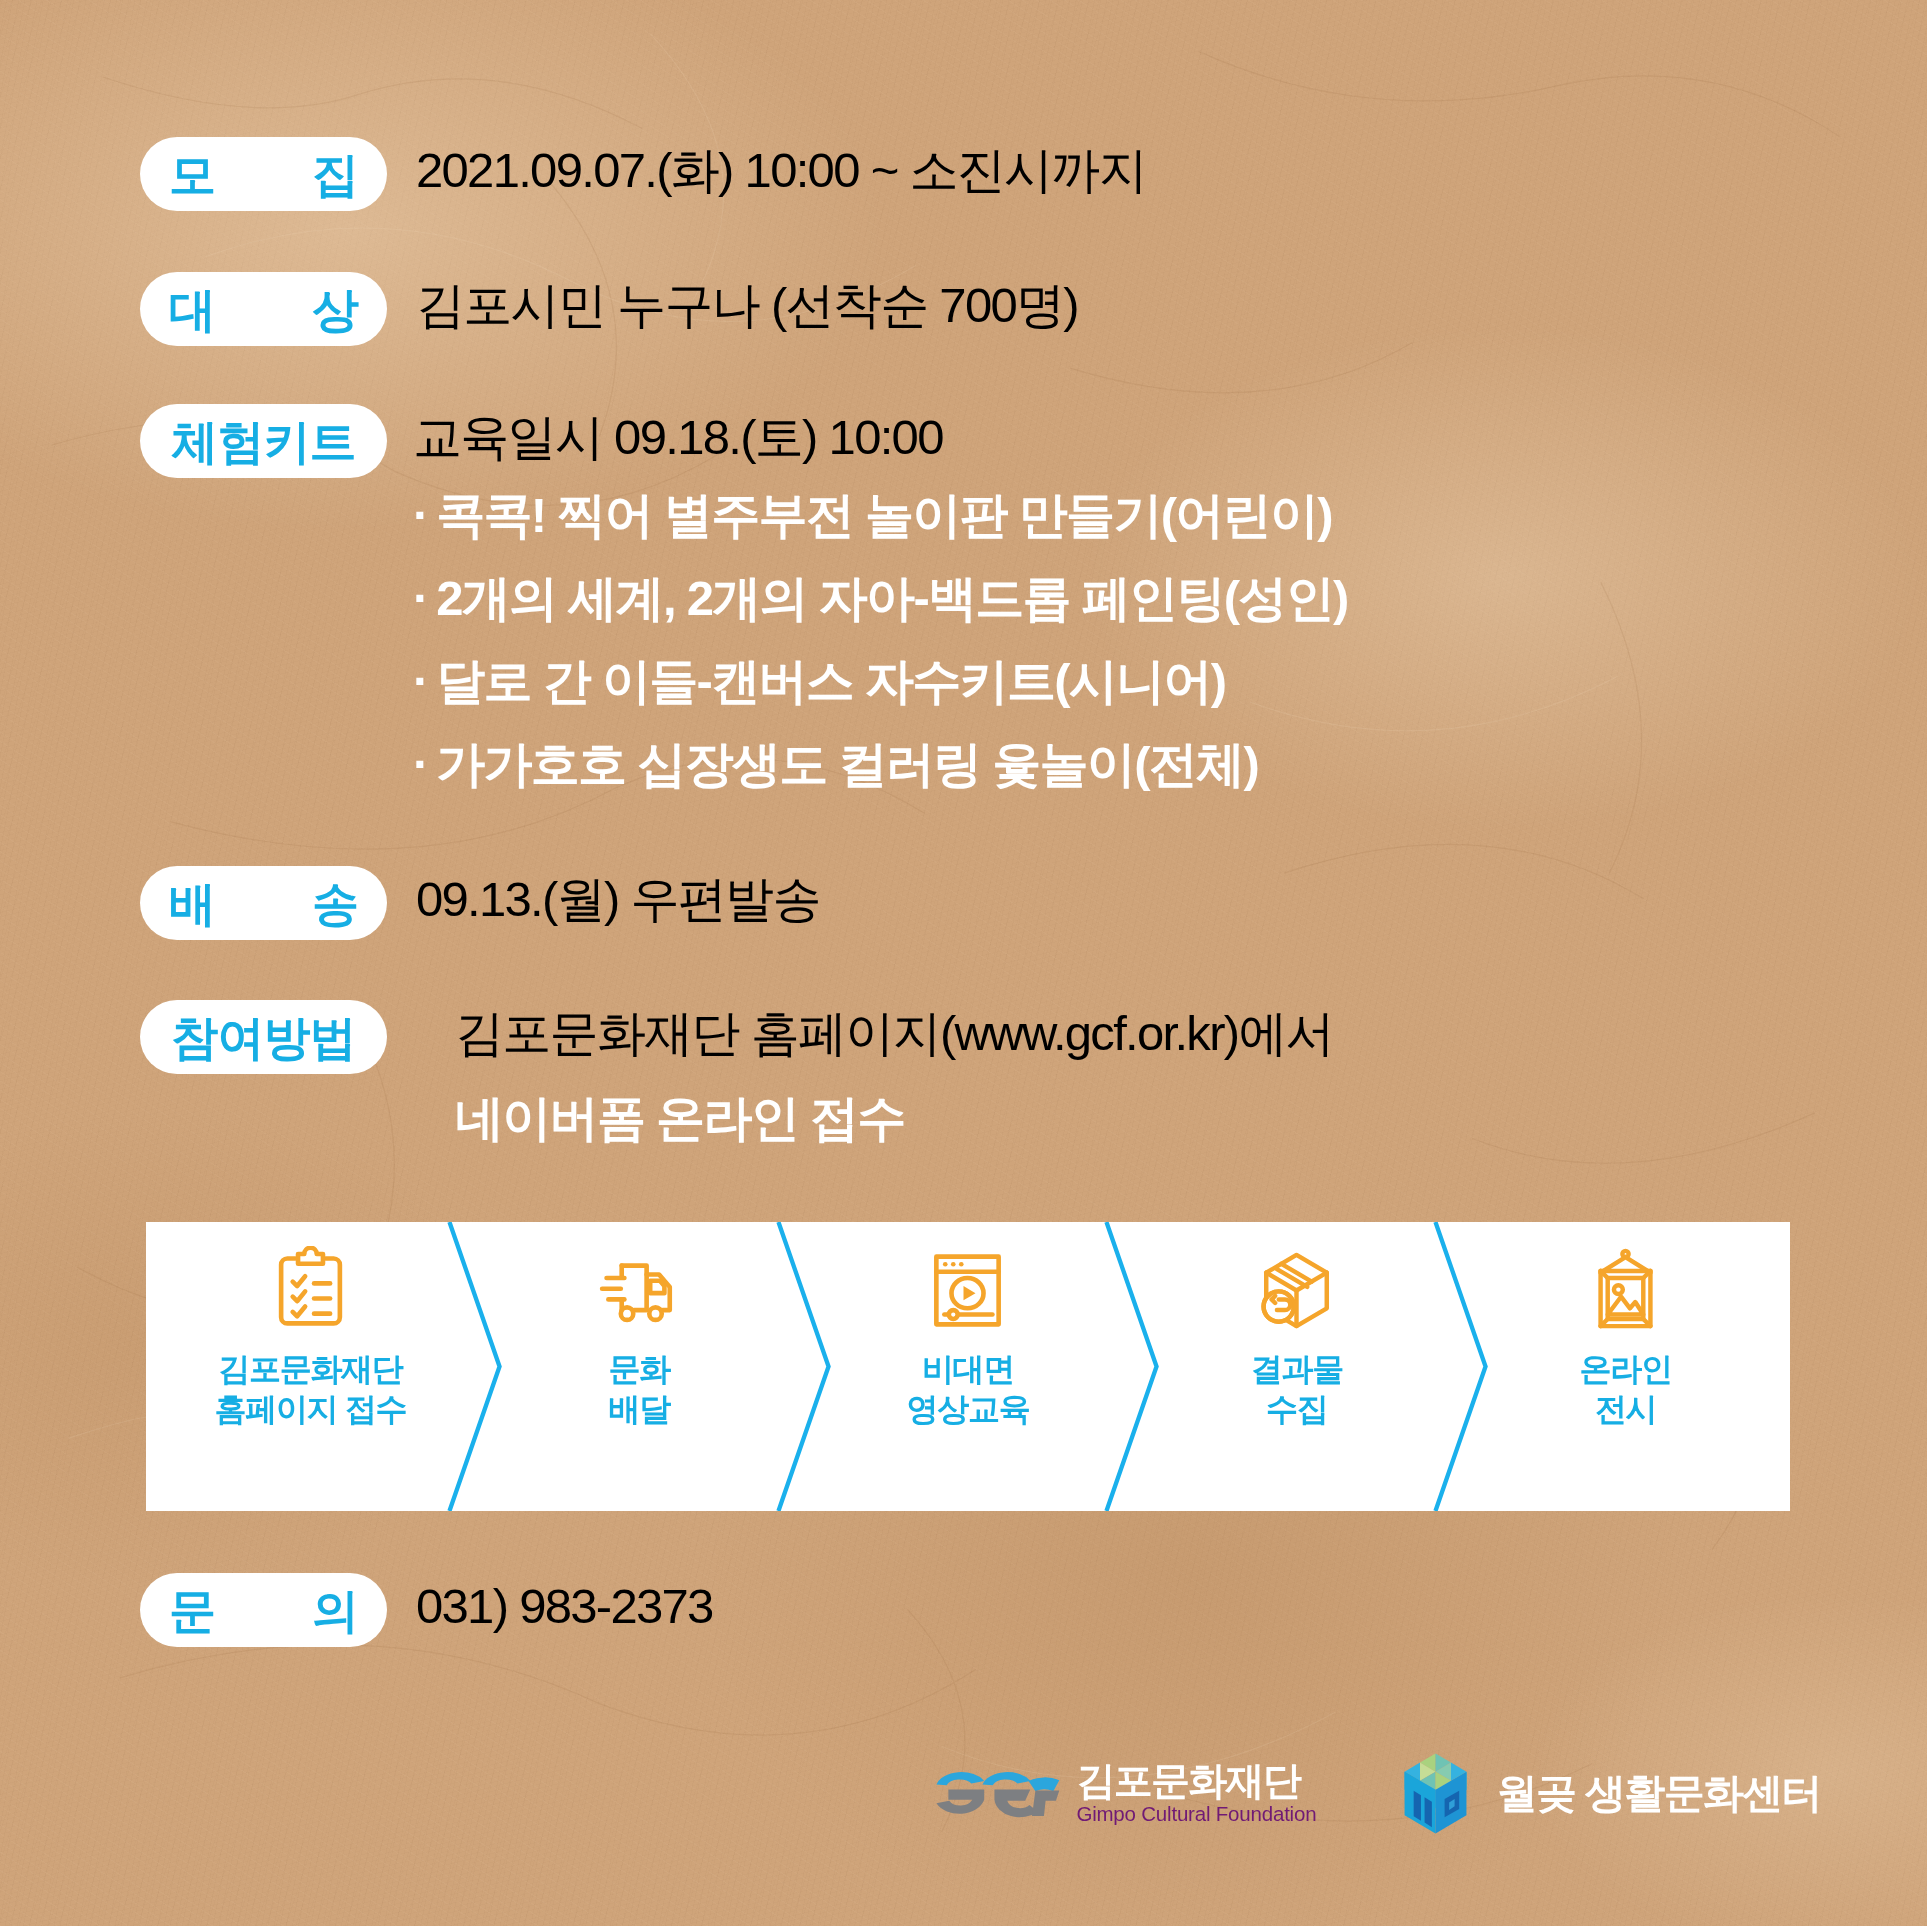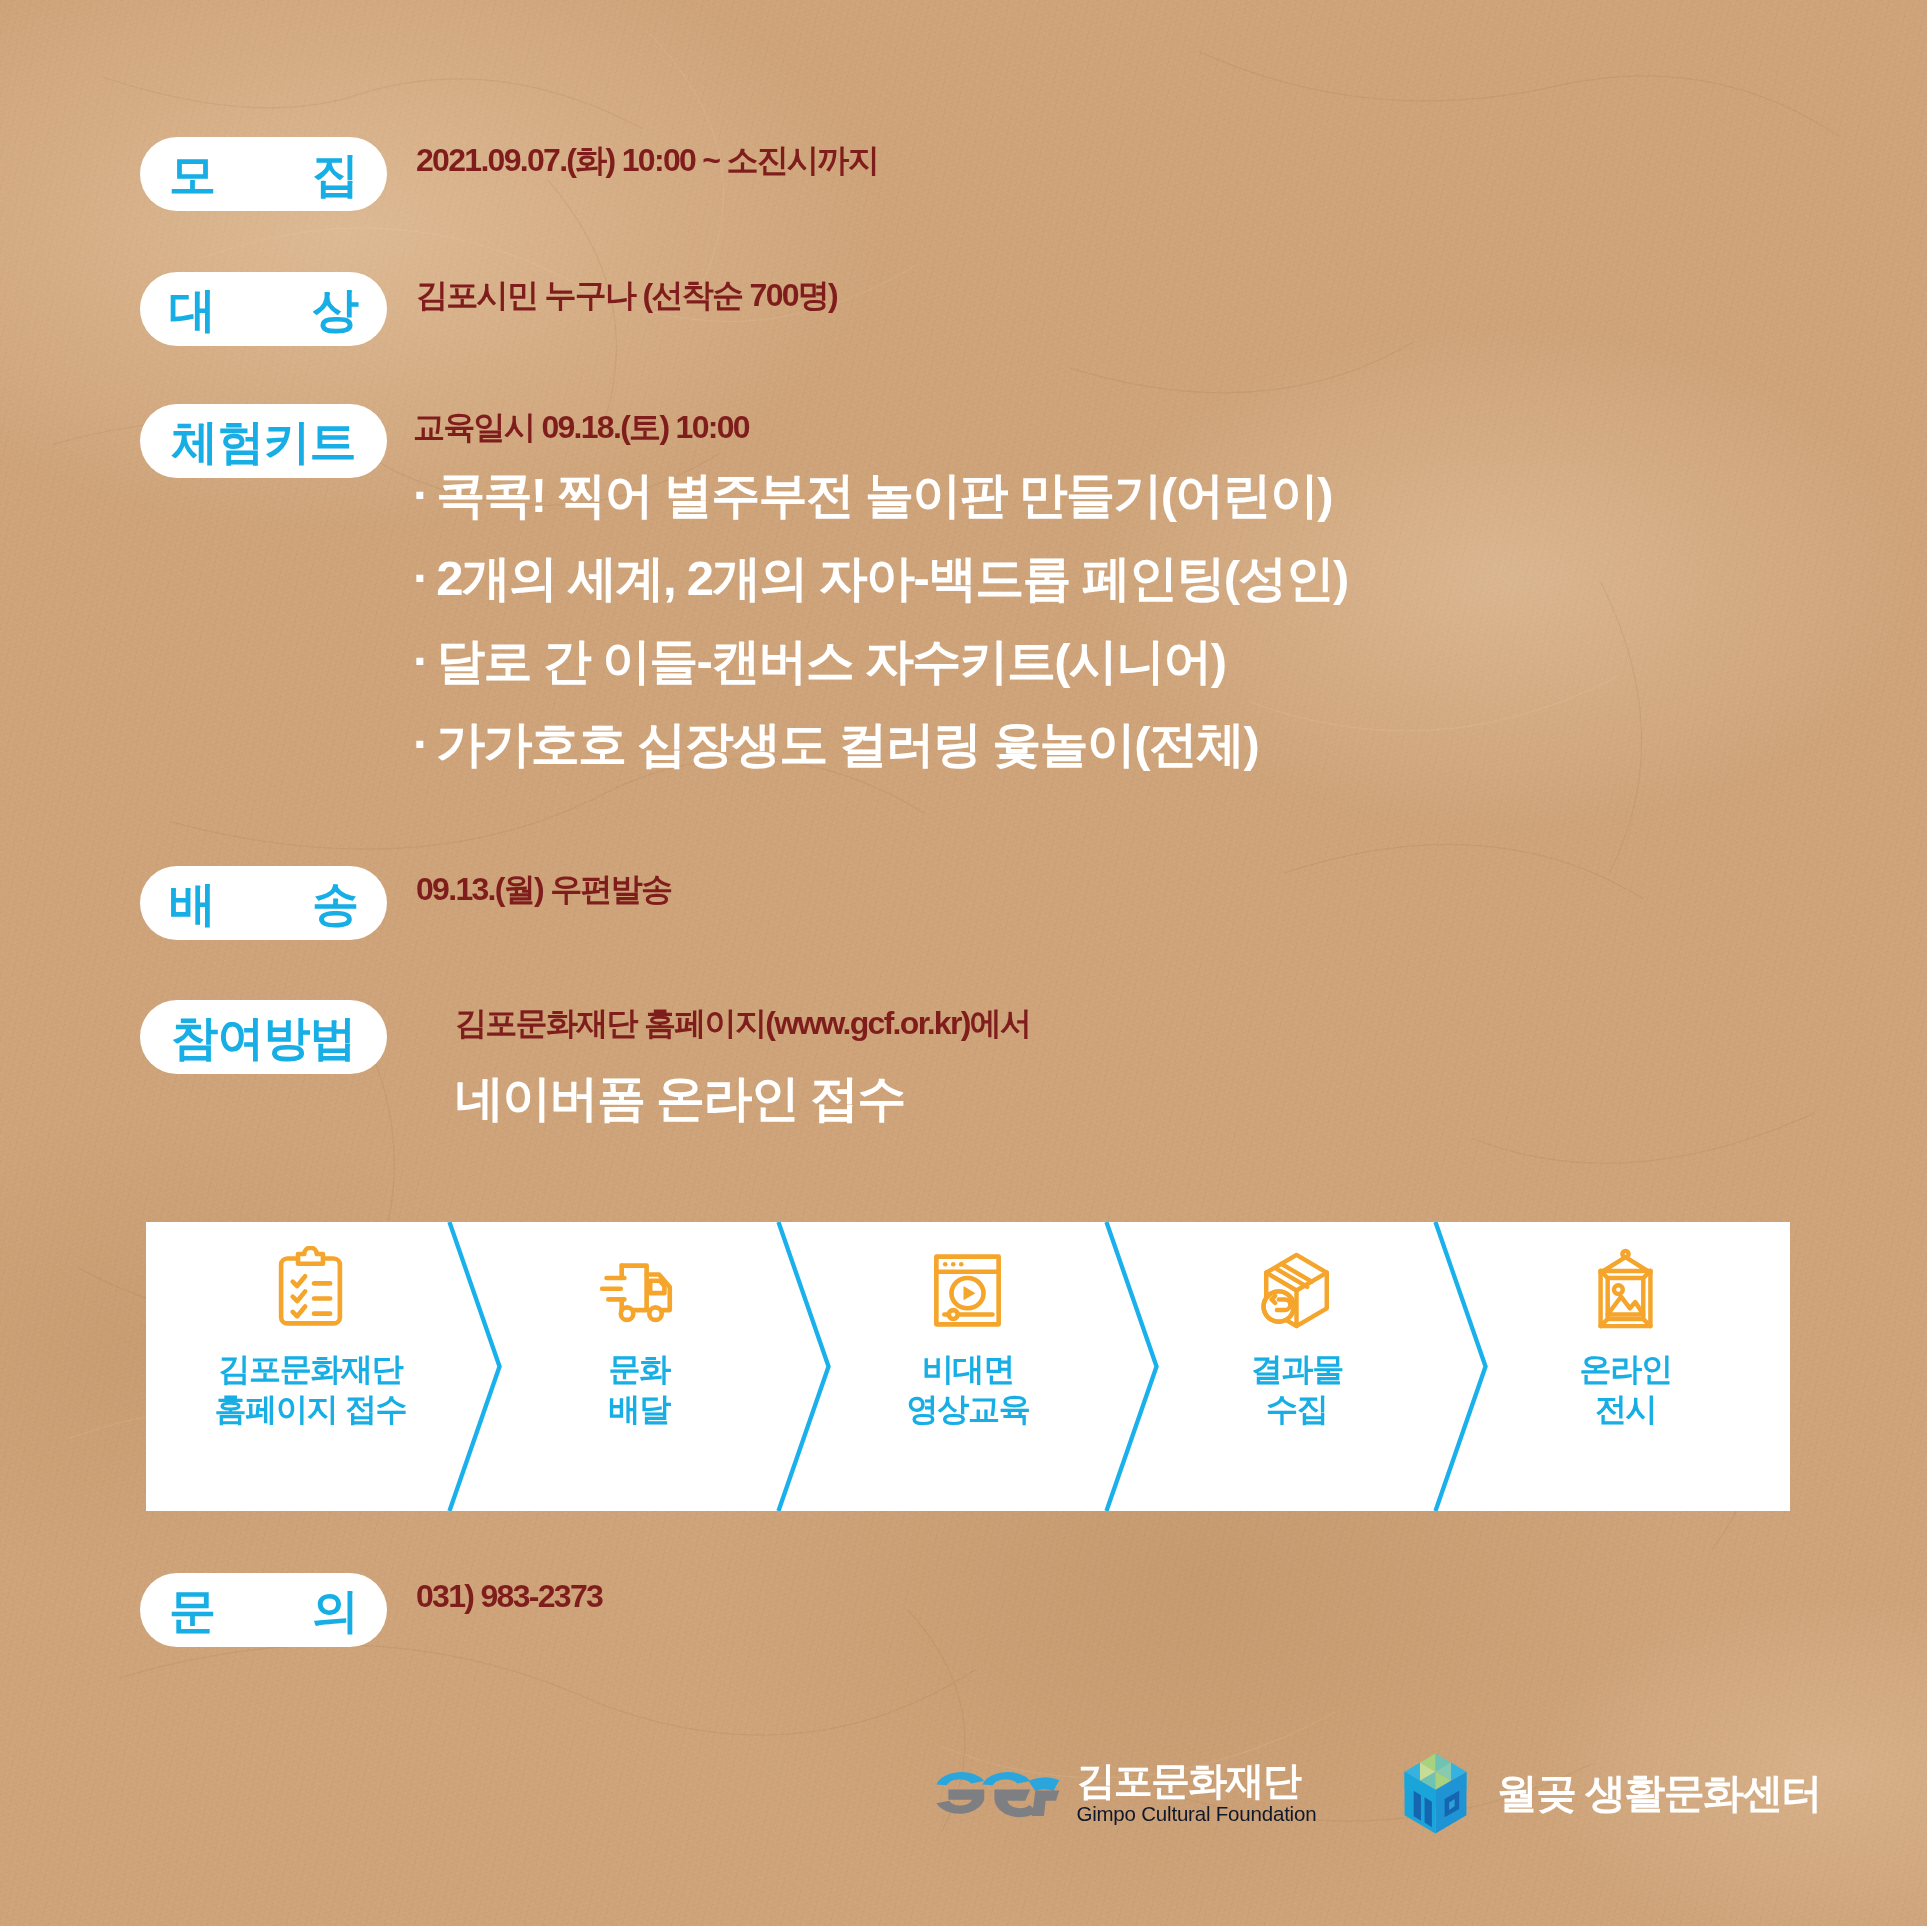--- a/index.html
+++ b/index.html
@@ -62,23 +62,23 @@
     color:#16aee4;
     font-size:47px;
     font-weight:bold;
     letter-spacing:-0.9px;
     line-height:1;
   }
   .pill.wide{ justify-content:center; padding:0 15.4px; }
   .pill span{ display:block; }
 
   .body-text{
-    color:#7f1d1d;
-    font-size:32px;
-    font-weight:bold;
+    color:#000000;
+    font-size:49px;
+    font-weight:normal;
     letter-spacing:-1.7px;
     line-height:1.18;
     margin-left:29px;
     padding-top:5.1px;
     white-space:nowrap;
   }
 
   .kit-list{
     list-style:none;
     margin-top:24px;
@@ -167,21 +167,21 @@
   .logo-block{ display:flex; align-items:center; gap:15.4px; }
 
   .gcf-mark{ width:128px; height:62px; }
   .gcf-mark svg{ width:100%; height:100%; display:block; }
   .gcf-text{ display:flex; flex-direction:column; justify-content:center; }
   .gcf-ko{
     color:#ffffff; font-size:39px; font-weight:bold;
     letter-spacing:-1.7px; line-height:1.02; white-space:nowrap;
   }
   .gcf-en{
-    color:#0f172a; font-size:20.5px; font-weight:normal;
+    color:#701a75; font-size:20.5px; font-weight:normal;
     letter-spacing:-0.2px; line-height:1.25; white-space:nowrap;
   }
 
   .wg-mark{ width:91px; height:91px; }
   .wg-mark svg{ width:100%; height:100%; display:block; }
   .wg-text{
     color:#ffffff; font-size:41px; font-weight:bold;
     letter-spacing:-1.7px; line-height:1; white-space:nowrap;
   }
 </style>

